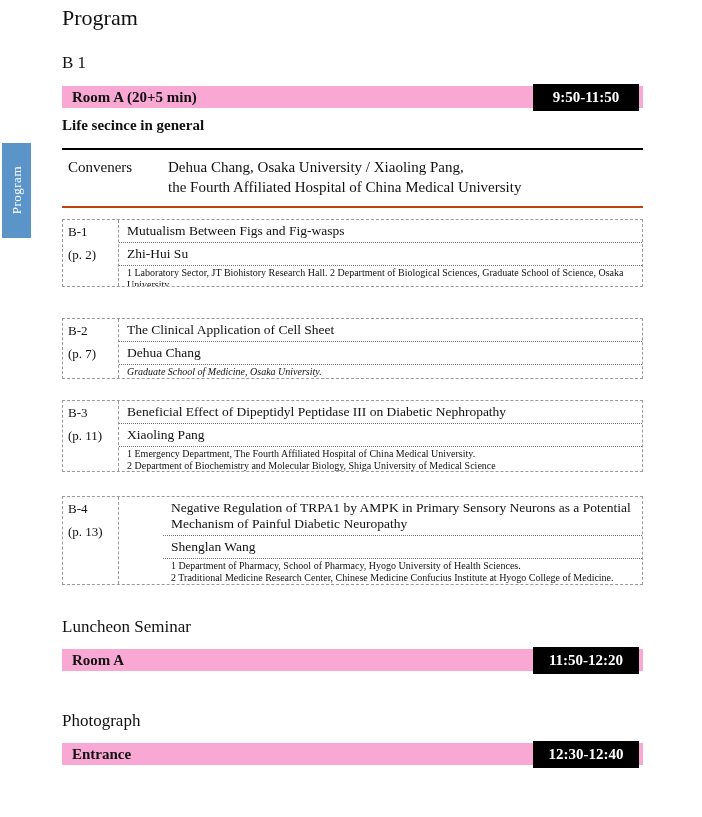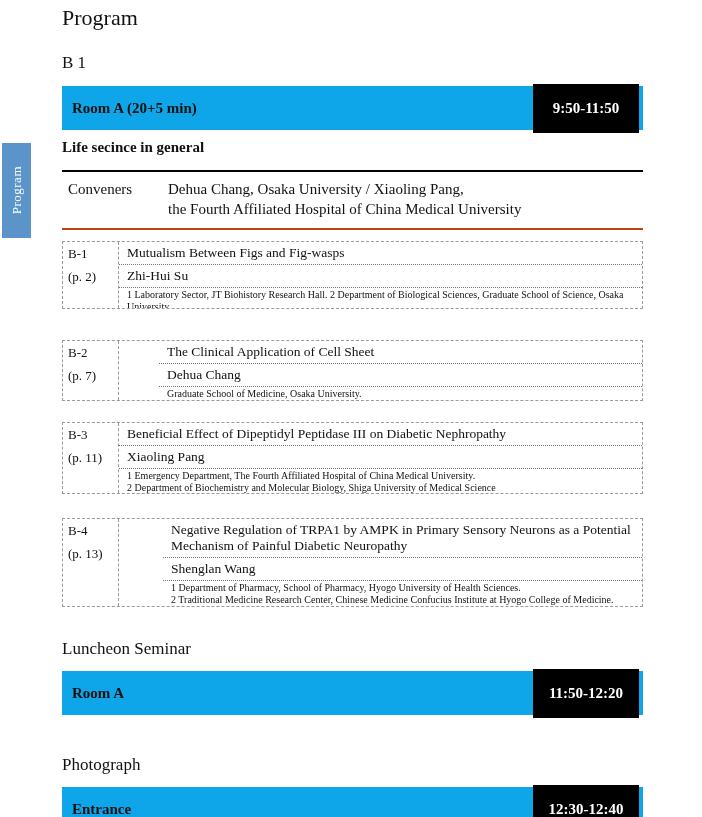--- a/index.html
+++ b/index.html
@@ -19,21 +19,21 @@
     color:#ffffff; font-size:13px; letter-spacing:0.5px;
   }
   
   .content { margin-left:62px; width:581px; }
   .page-title { margin-top:6px; font-size:22px; line-height:24px; font-weight:400; }
   .h-section { font-size:17px; line-height:19px; font-weight:normal; }
   .h-b1 { margin-top:23px; }
   .h-luncheon { margin-top:32px; }
   .h-photo { margin-top:40px; }
   
-  .bar { position:relative; height:44px; background:#0ea5e9; }
+  .bar { position:relative; height:22px; background:#f9a8d4; }
   .bar-1 { margin-top:14px; }
   .bar-2, .bar-3 { margin-top:13px; }
   .bar .bar-label {
     position:absolute; left:10px; top:50%; transform:translateY(-50%);
     font-weight:bold; font-size:15px; color:#111;
   }
   .bar .time-badge {
     position:absolute; right:4px; top:-2px; bottom:-3px; width:106px;
     background:#000000; color:#ffffff; font-weight:bold; font-size:15px;
     display:flex; align-items:center; justify-content:center;
@@ -61,25 +61,25 @@
     border-bottom:1px dotted #777;
   }
   .talk .spk {
     font-size:13.5px; line-height:16px; padding:3px 8px;
     border-bottom:1px dotted #777;
   }
   .talk .affil {
     font-size:10px; line-height:12px; padding:1px 8px 0 8px; overflow:hidden;
   }
   .talk-0 { margin-top:11px; }
-  .talk-1 { margin-top:31px;gap:40px; }
+  .talk-1 { margin-top:31px; }
   .talk-2 { margin-top:21px; }
   .talk-3 { margin-top:24px;gap:44px; }
   .talk-0 .affil { height:20px; }
-  .talk-1 .affil { height:13px; }
+  .talk-1 .affil { height:13px;font-style:italic; }
   .talk-2 .affil { height:24px; }
   .talk-3 .affil { height:25px; }
 </style>
 </head>
 <body>
 
 <div class="side-tab">
   <span>Program</span>
 </div>
 

